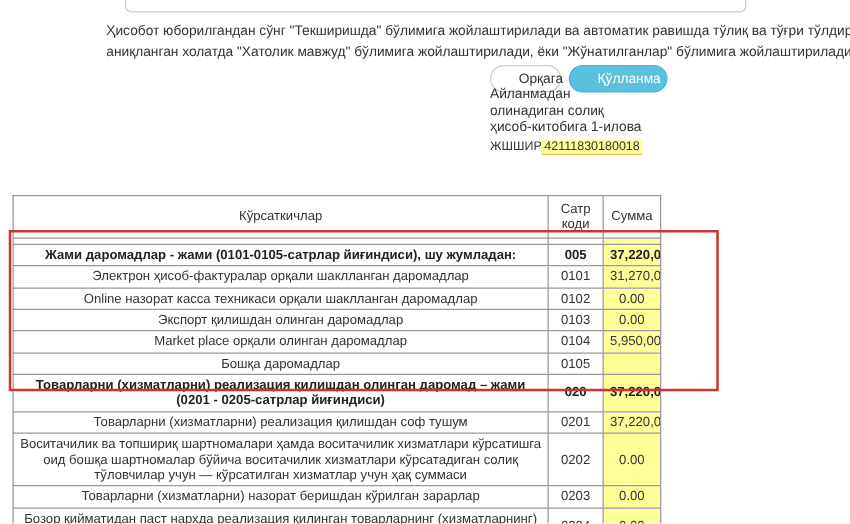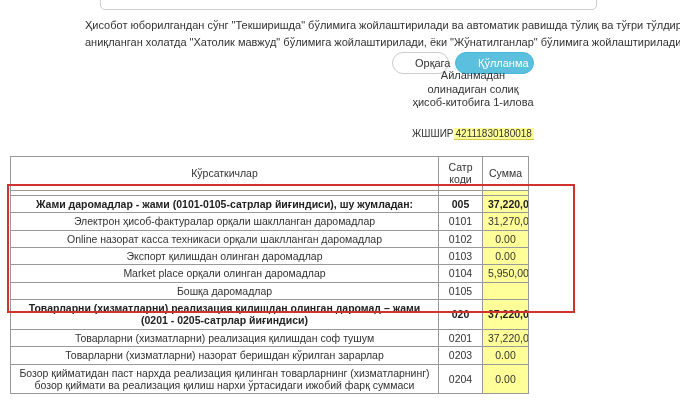--- a/index.html
+++ b/index.html
@@ -18,24 +18,24 @@
   }
   .notice div{white-space:nowrap;overflow:hidden;}
   .btn{
     position:absolute;top:52px;height:22px;box-sizing:border-box;
     font-size:11px;line-height:20px;text-align:center;border-radius:11px;
     cursor:pointer;padding:0 22px;
   }
   .btn-back{left:392px;width:57px;background:#fff;border:1px solid #ccc;color:#333;}
   .btn-manual{left:455px;width:79px;background:#5bc0de;border:1px solid #46b8da;color:#fff;}
   .appendix{
-    position:absolute;left:411px;top:69px;width:124px;text-align:center;
+    position:absolute;left:392px;top:69px;width:124px;text-align:left;
     font-size:11px;line-height:13.5px;color:#333;
   }
-  .inn-line{margin-top:17px;font-size:10px;white-space:nowrap;}
+  .inn-line{margin-top:1px;font-size:10px;white-space:nowrap;}
   .inn-value{
     background:#ffff99;border-bottom:1px solid #d6c84a;padding:0 2px;color:#333;
   }
   .tbl-title{
     position:absolute;left:0;top:145px;width:410px;text-align:center;
     font-size:12px;font-weight:bold;color:#222;
   }
   table.income{
     position:absolute;left:10px;top:156px;width:518px;
     border-collapse:collapse;table-layout:fixed;
@@ -135,20 +135,25 @@
           <td>Товарларни (хизматларни) реализация қилишдан олинган даромад – жами (0201 - 0205-сатрлар йиғиндиси)</td>
           <td class="code">020</td>
           <td class="val">37,220,000.00</td>
         </tr>
         <tr>
           <td>Товарларни (хизматларни) реализация қилишдан соф тушум</td>
           <td class="code">0201</td>
           <td class="val">37,220,000.00</td>
         </tr>
         <tr>
+          <td>Воситачилик ва топшириқ шартномалари ҳамда воситачилик хизматлари кўрсатишга оид бошқа шартномалар бўйича воситачилик хизматлари кўрсатадиган солиқ тўловчилар учун — кўрсатилган хизматлар учун ҳақ суммаси</td>
+          <td class="code">0202</td>
+          <td class="val">0.00</td>
+        </tr>
+        <tr>
           <td>Товарларни (хизматларни) назорат беришдан кўрилган зарарлар</td>
           <td class="code">0203</td>
           <td class="val">0.00</td>
         </tr>
         <tr>
           <td>Бозор қийматидан паст нархда реализация қилинган товарларнинг (хизматларнинг) бозор қиймати ва реализация қилиш нархи ўртасидаги ижобий фарқ суммаси</td>
           <td class="code">0204</td>
           <td class="val">0.00</td>
         </tr>
       </tbody>

